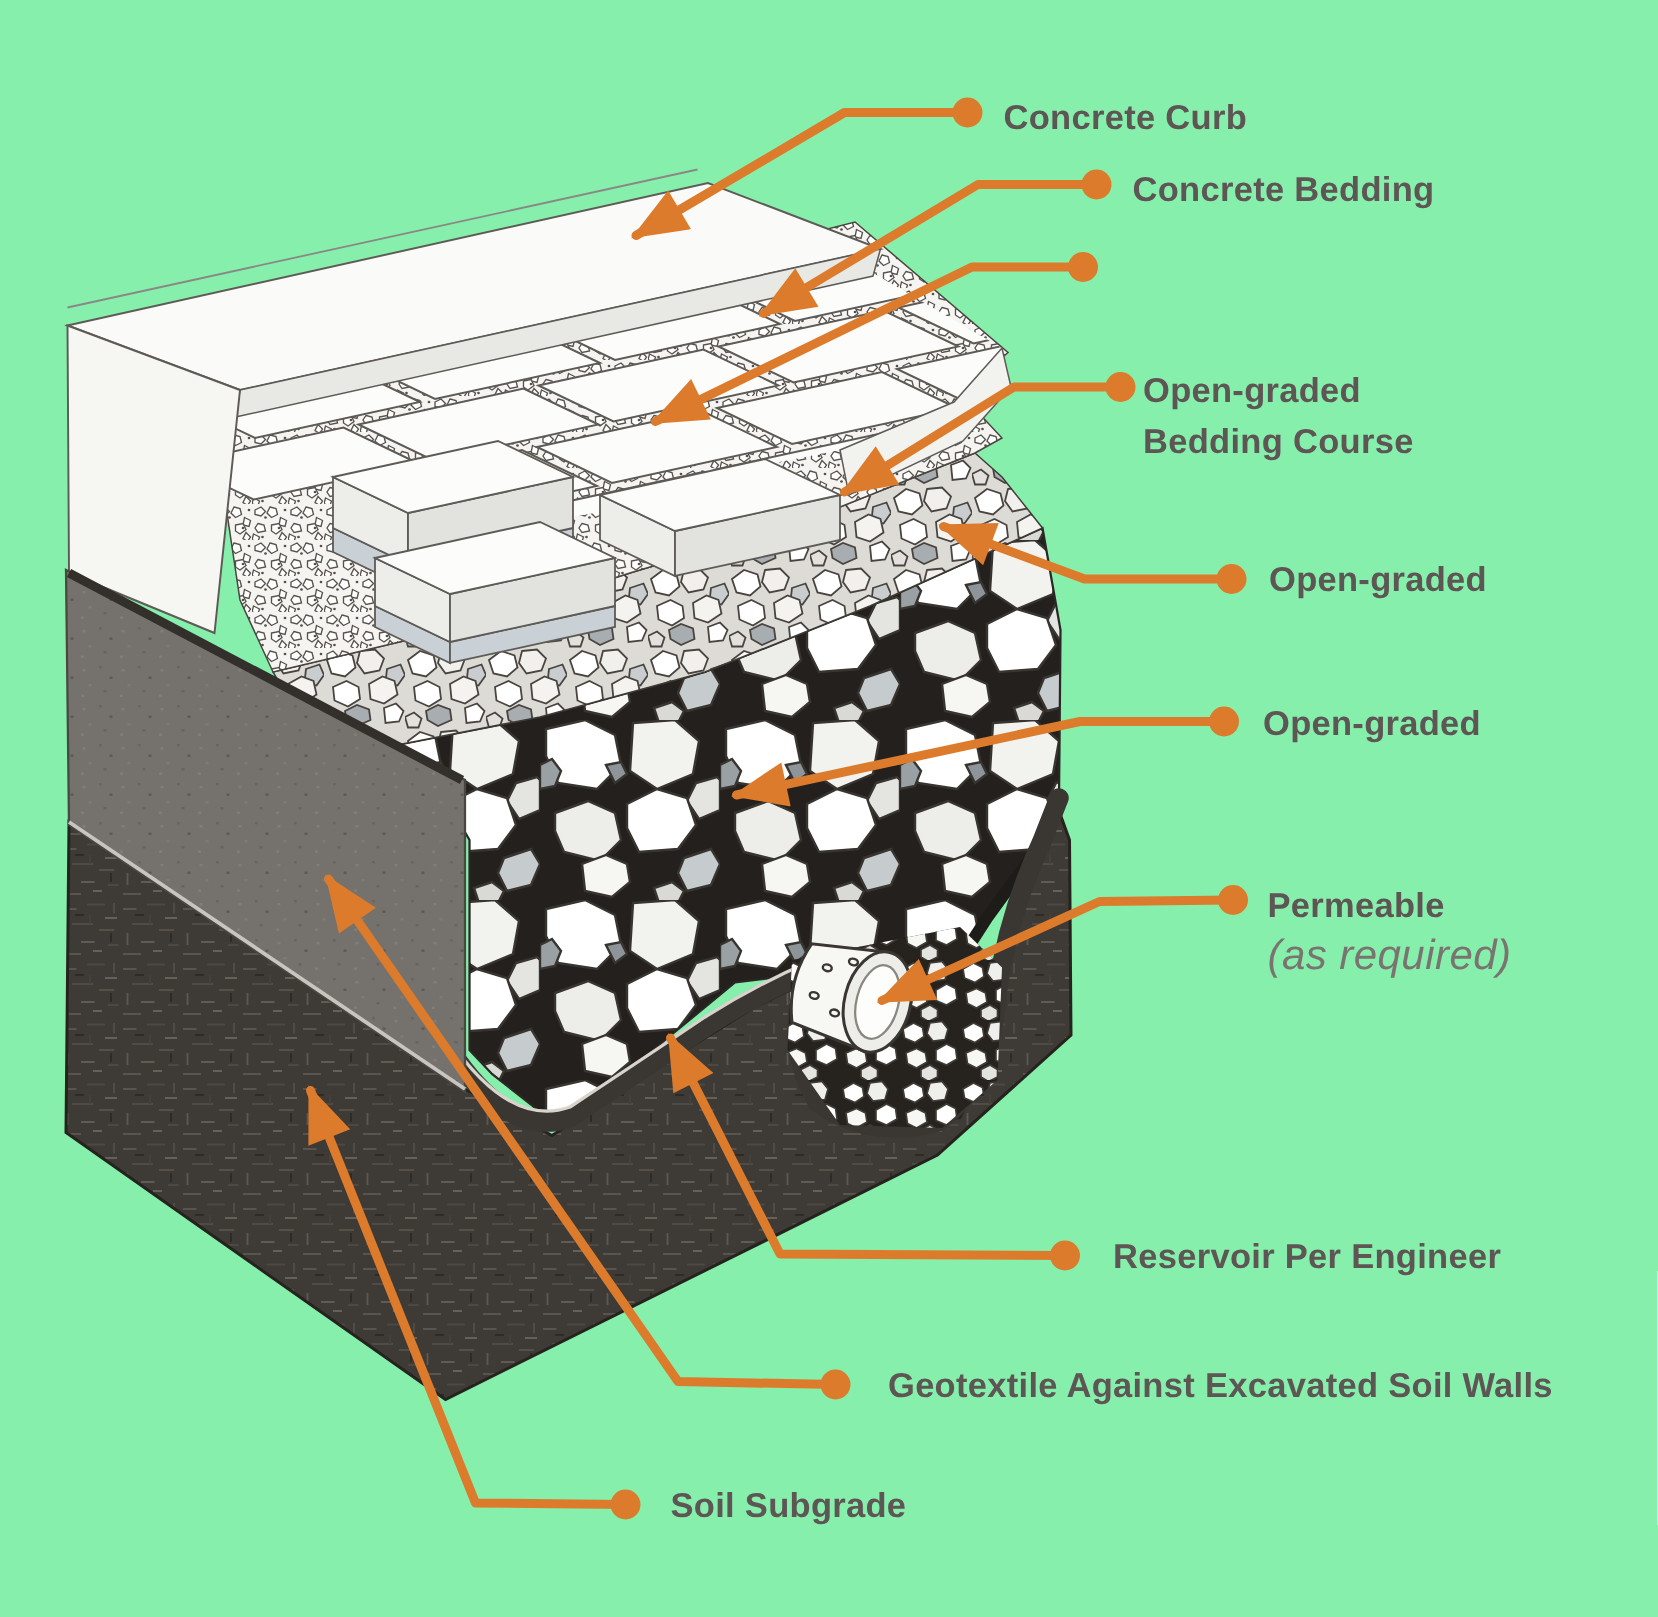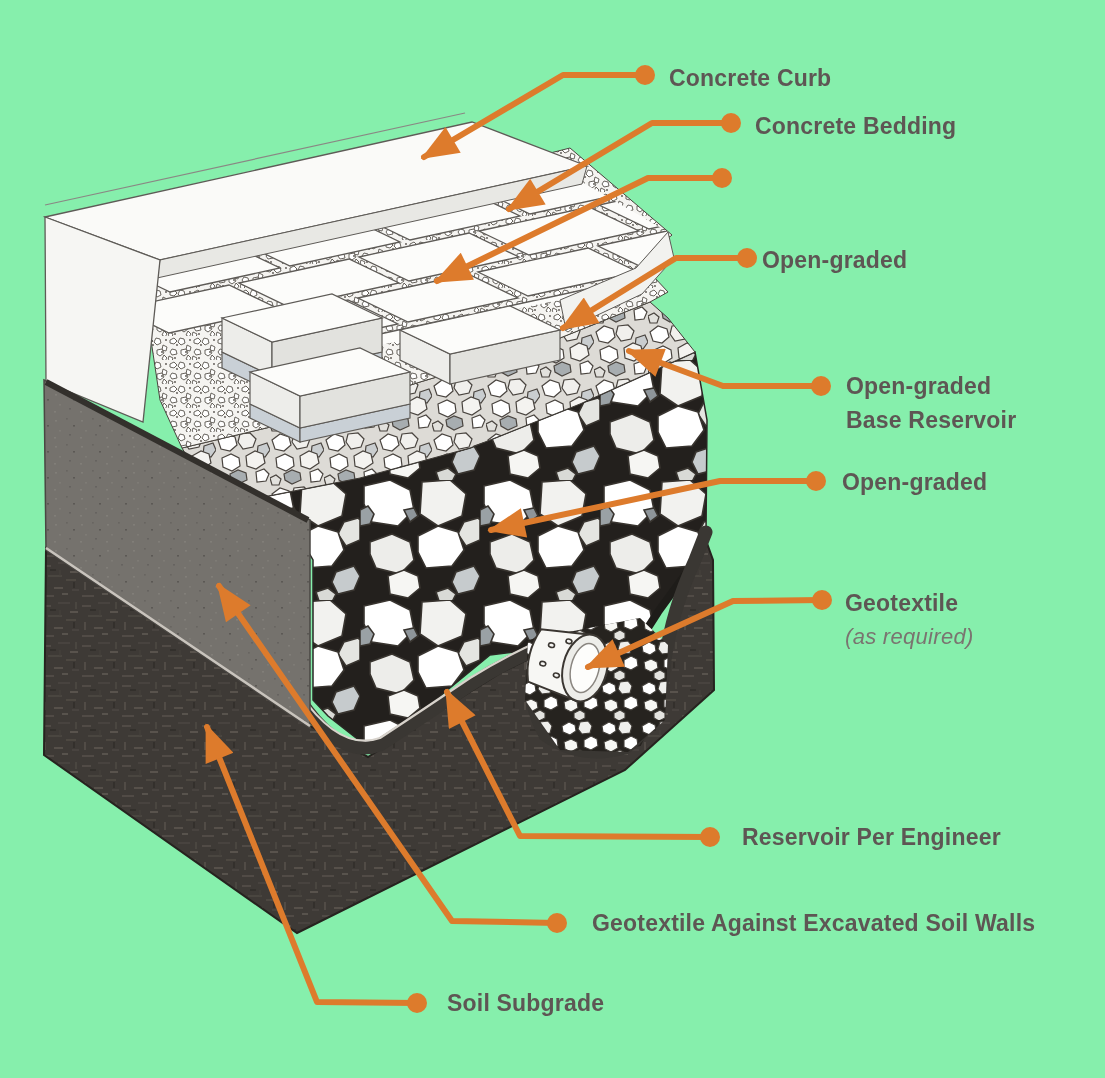--- a/index.html
+++ b/index.html
@@ -6,21 +6,21 @@
   #stage{
     position:relative;width:1105px;height:1078px;background:#86efac;overflow:hidden;
     font-family:Liberation Sans, sans-serif;
   }
   #art{position:absolute;left:0;top:0;}
   .lbl{
     position:absolute;color:#5E5654;font-weight:bold;font-size:23px;line-height:34px;
     letter-spacing:.2px;white-space:nowrap;
   }
   .lbl span{display:block;}
-  .note{font-style:italic;font-weight:400;font-size:22px;color:#7A7470;letter-spacing:.3px;}
+  .note{font-style:italic;font-weight:400;font-size:28px;color:#7A7470;letter-spacing:.3px;}
 </style>
 </head>
 <body>
 
 <div id="stage">
 
 <svg id="art" width="1105" height="1078" viewBox="0 0 1105 1078">
   <defs>
 
     <pattern id="soilTex" width="40" height="40" patternUnits="userSpaceOnUse">
@@ -242,33 +242,33 @@
   </g>
 </svg>
 
 <div class="lbl" style="left:669px;top:61px">Concrete Curb</div>
 
 <div class="lbl" style="left:755px;top:109px">Concrete Bedding</div>
 
 
 <div class="lbl" style="left:762px;top:243px">
   <span>Open-graded</span>
+  <span>Bedding Course</span>
 </div>
 
 <div class="lbl" style="left:846px;top:369px">
   <span>Open-graded</span>
-  <span>Base Reservoir</span>
 </div>
 
 <div class="lbl" style="left:842px;top:465px">
   <span>Open-graded</span>
 </div>
 
 <div class="lbl" style="left:845px;top:586px">
-  <span>Geotextile</span>
+  <span>Permeable</span>
   <span class="note">(as required)</span>
 </div>
 
 <div class="lbl" style="left:742px;top:820px">Reservoir Per Engineer</div>
 
 <div class="lbl" style="left:447px;top:986px">Soil Subgrade</div>
 
 <div class="lbl" style="left:592px;top:906px">Geotextile Against Excavated Soil Walls</div>
 
 </div>

